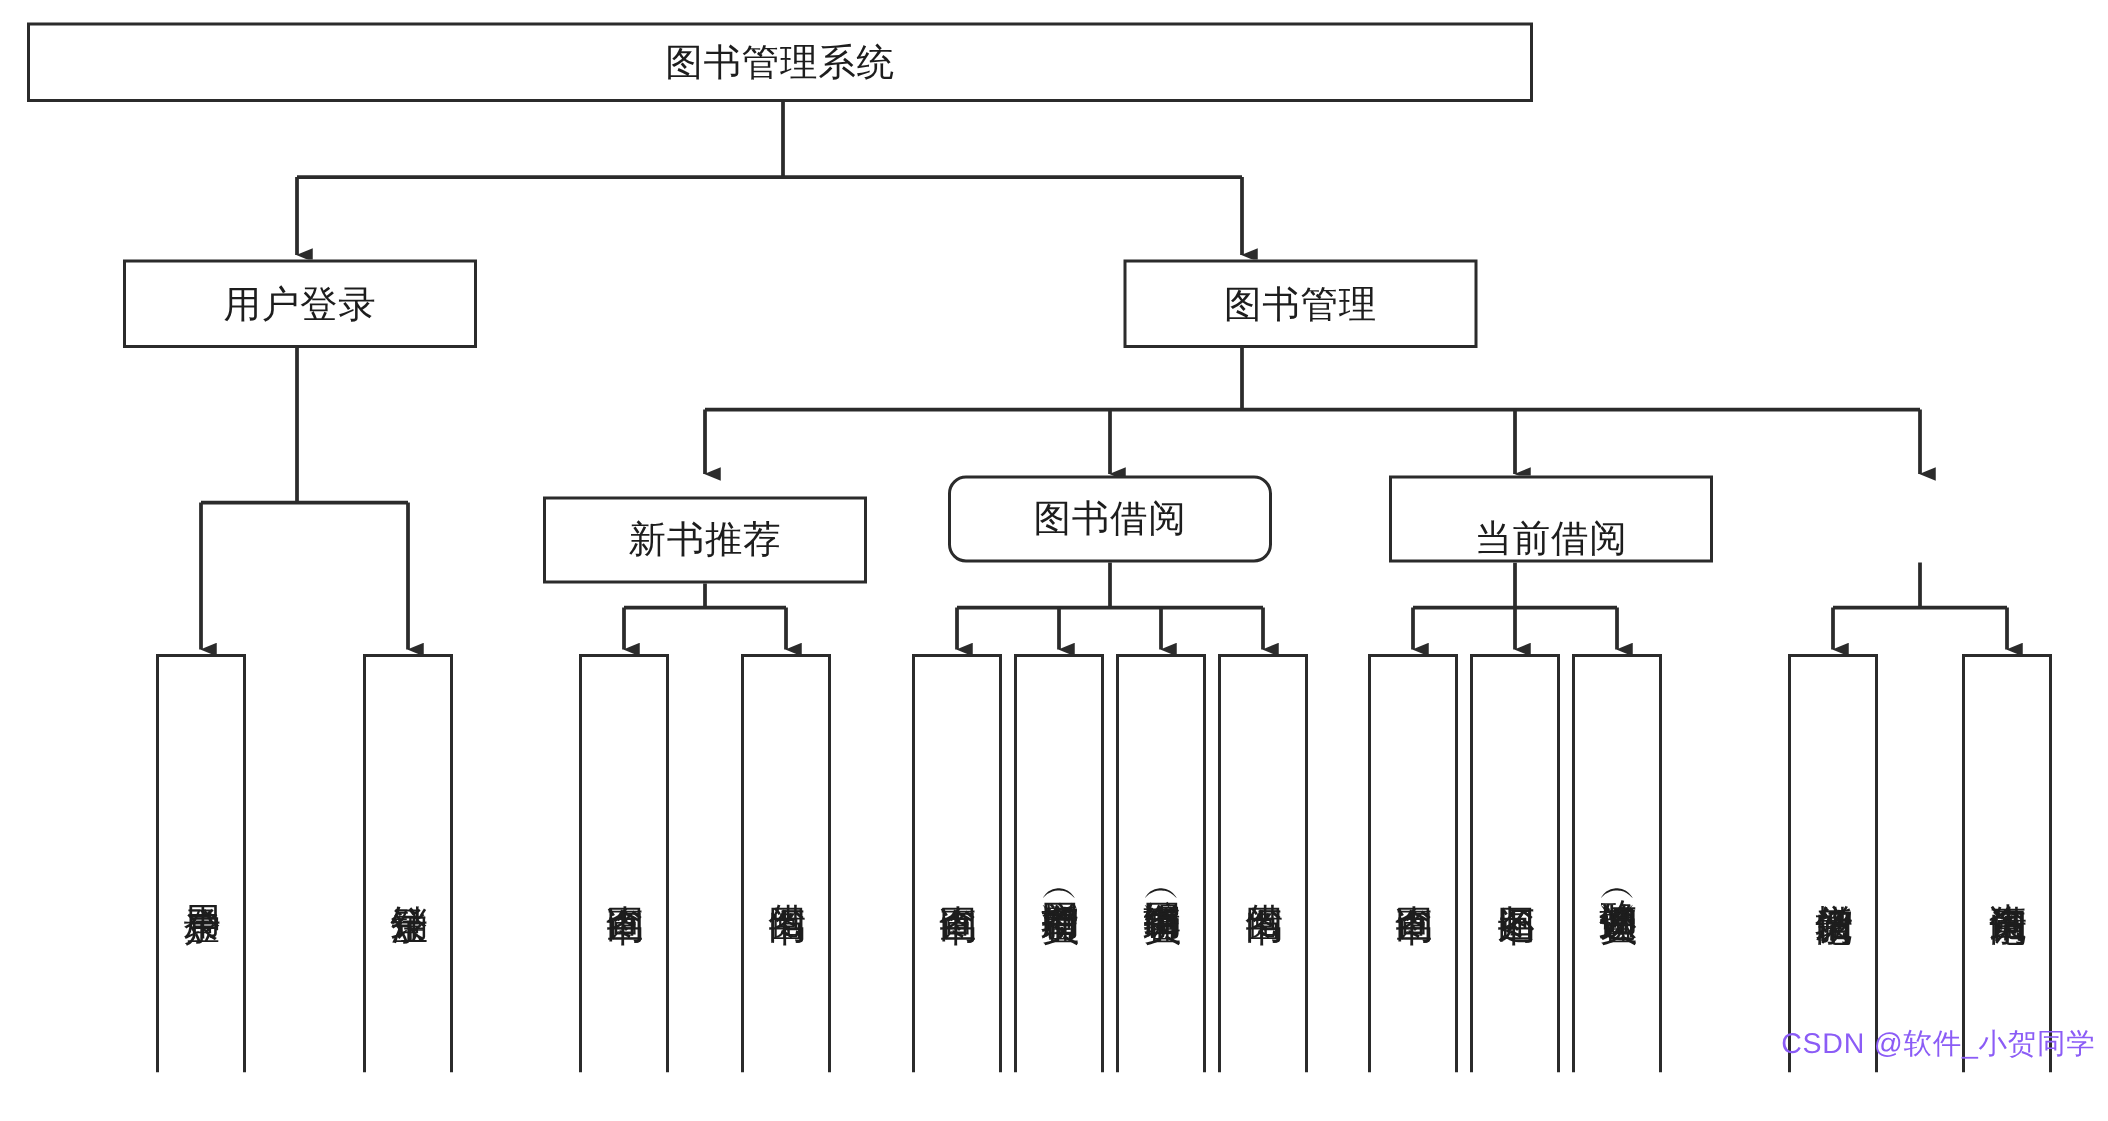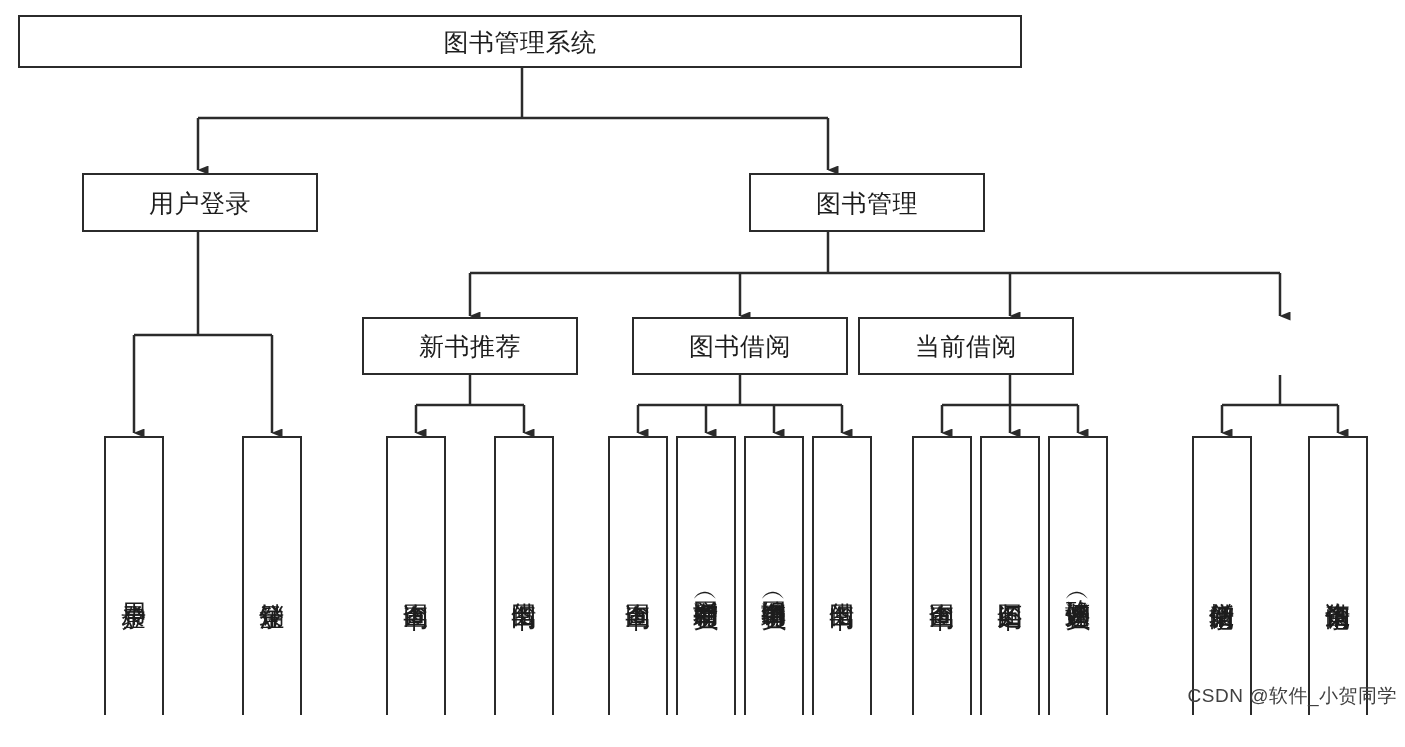--- a/index.html
+++ b/index.html
@@ -59,21 +59,21 @@
     font-size: 25px;
     line-height: 1.06;
     letter-spacing: 1px;
     white-space: nowrap;
   }
   .watermark {
     position: absolute;
     right: 8px;
     bottom: 6px;
     font-size: 19px;
-    color: #404040;
+    color: #8b5cf6;
     font-family: "Liberation Sans", "DejaVu Sans", sans-serif;
     letter-spacing: 0.5px;
     white-space: nowrap;
     user-select: none;
     margin-top: 40px;
   }
 </style>
 </head>
 <body>
 
@@ -133,27 +133,27 @@
     <span class="label">图书管理系统</span>
   </div>
 
   <div class="node horizontal" style="left:82px; top:173px; width:236px; height:59px;">
     <span class="label">用户登录</span>
   </div>
   <div class="node horizontal" style="left:749px; top:173px; width:236px; height:59px;">
     <span class="label">图书管理</span>
   </div>
 
-  <div class="node horizontal" style="left:362px; top:317px; width:216px; height:58px;">
+  <div class="node horizontal" style="left:362px; top:331px; width:216px; height:58px;">
     <span class="label">新书推荐</span>
   </div>
-  <div class="node horizontal" style="left:632px; top:317px; width:216px; height:58px;">
+  <div class="node horizontal" style="left:632px; top:317px; width:216px; height:58px;border-radius:12px;">
     <span class="label">图书借阅</span>
   </div>
-  <div class="node horizontal" style="left:858px; top:317px; width:216px; height:58px;">
+  <div class="node horizontal" style="left:926px; top:317px; width:216px; height:58px;align-items:flex-end;">
     <span class="label">当前借阅</span>
   </div>
 
   <div class="node vertical" style="left:104px; top:436px; width:60px; height:297px;">
     <span class="label">用户登录</span>
   </div>
   <div class="node vertical" style="left:242px; top:436px; width:60px; height:297px;">
     <span class="label">注销登录</span>
   </div>
 

